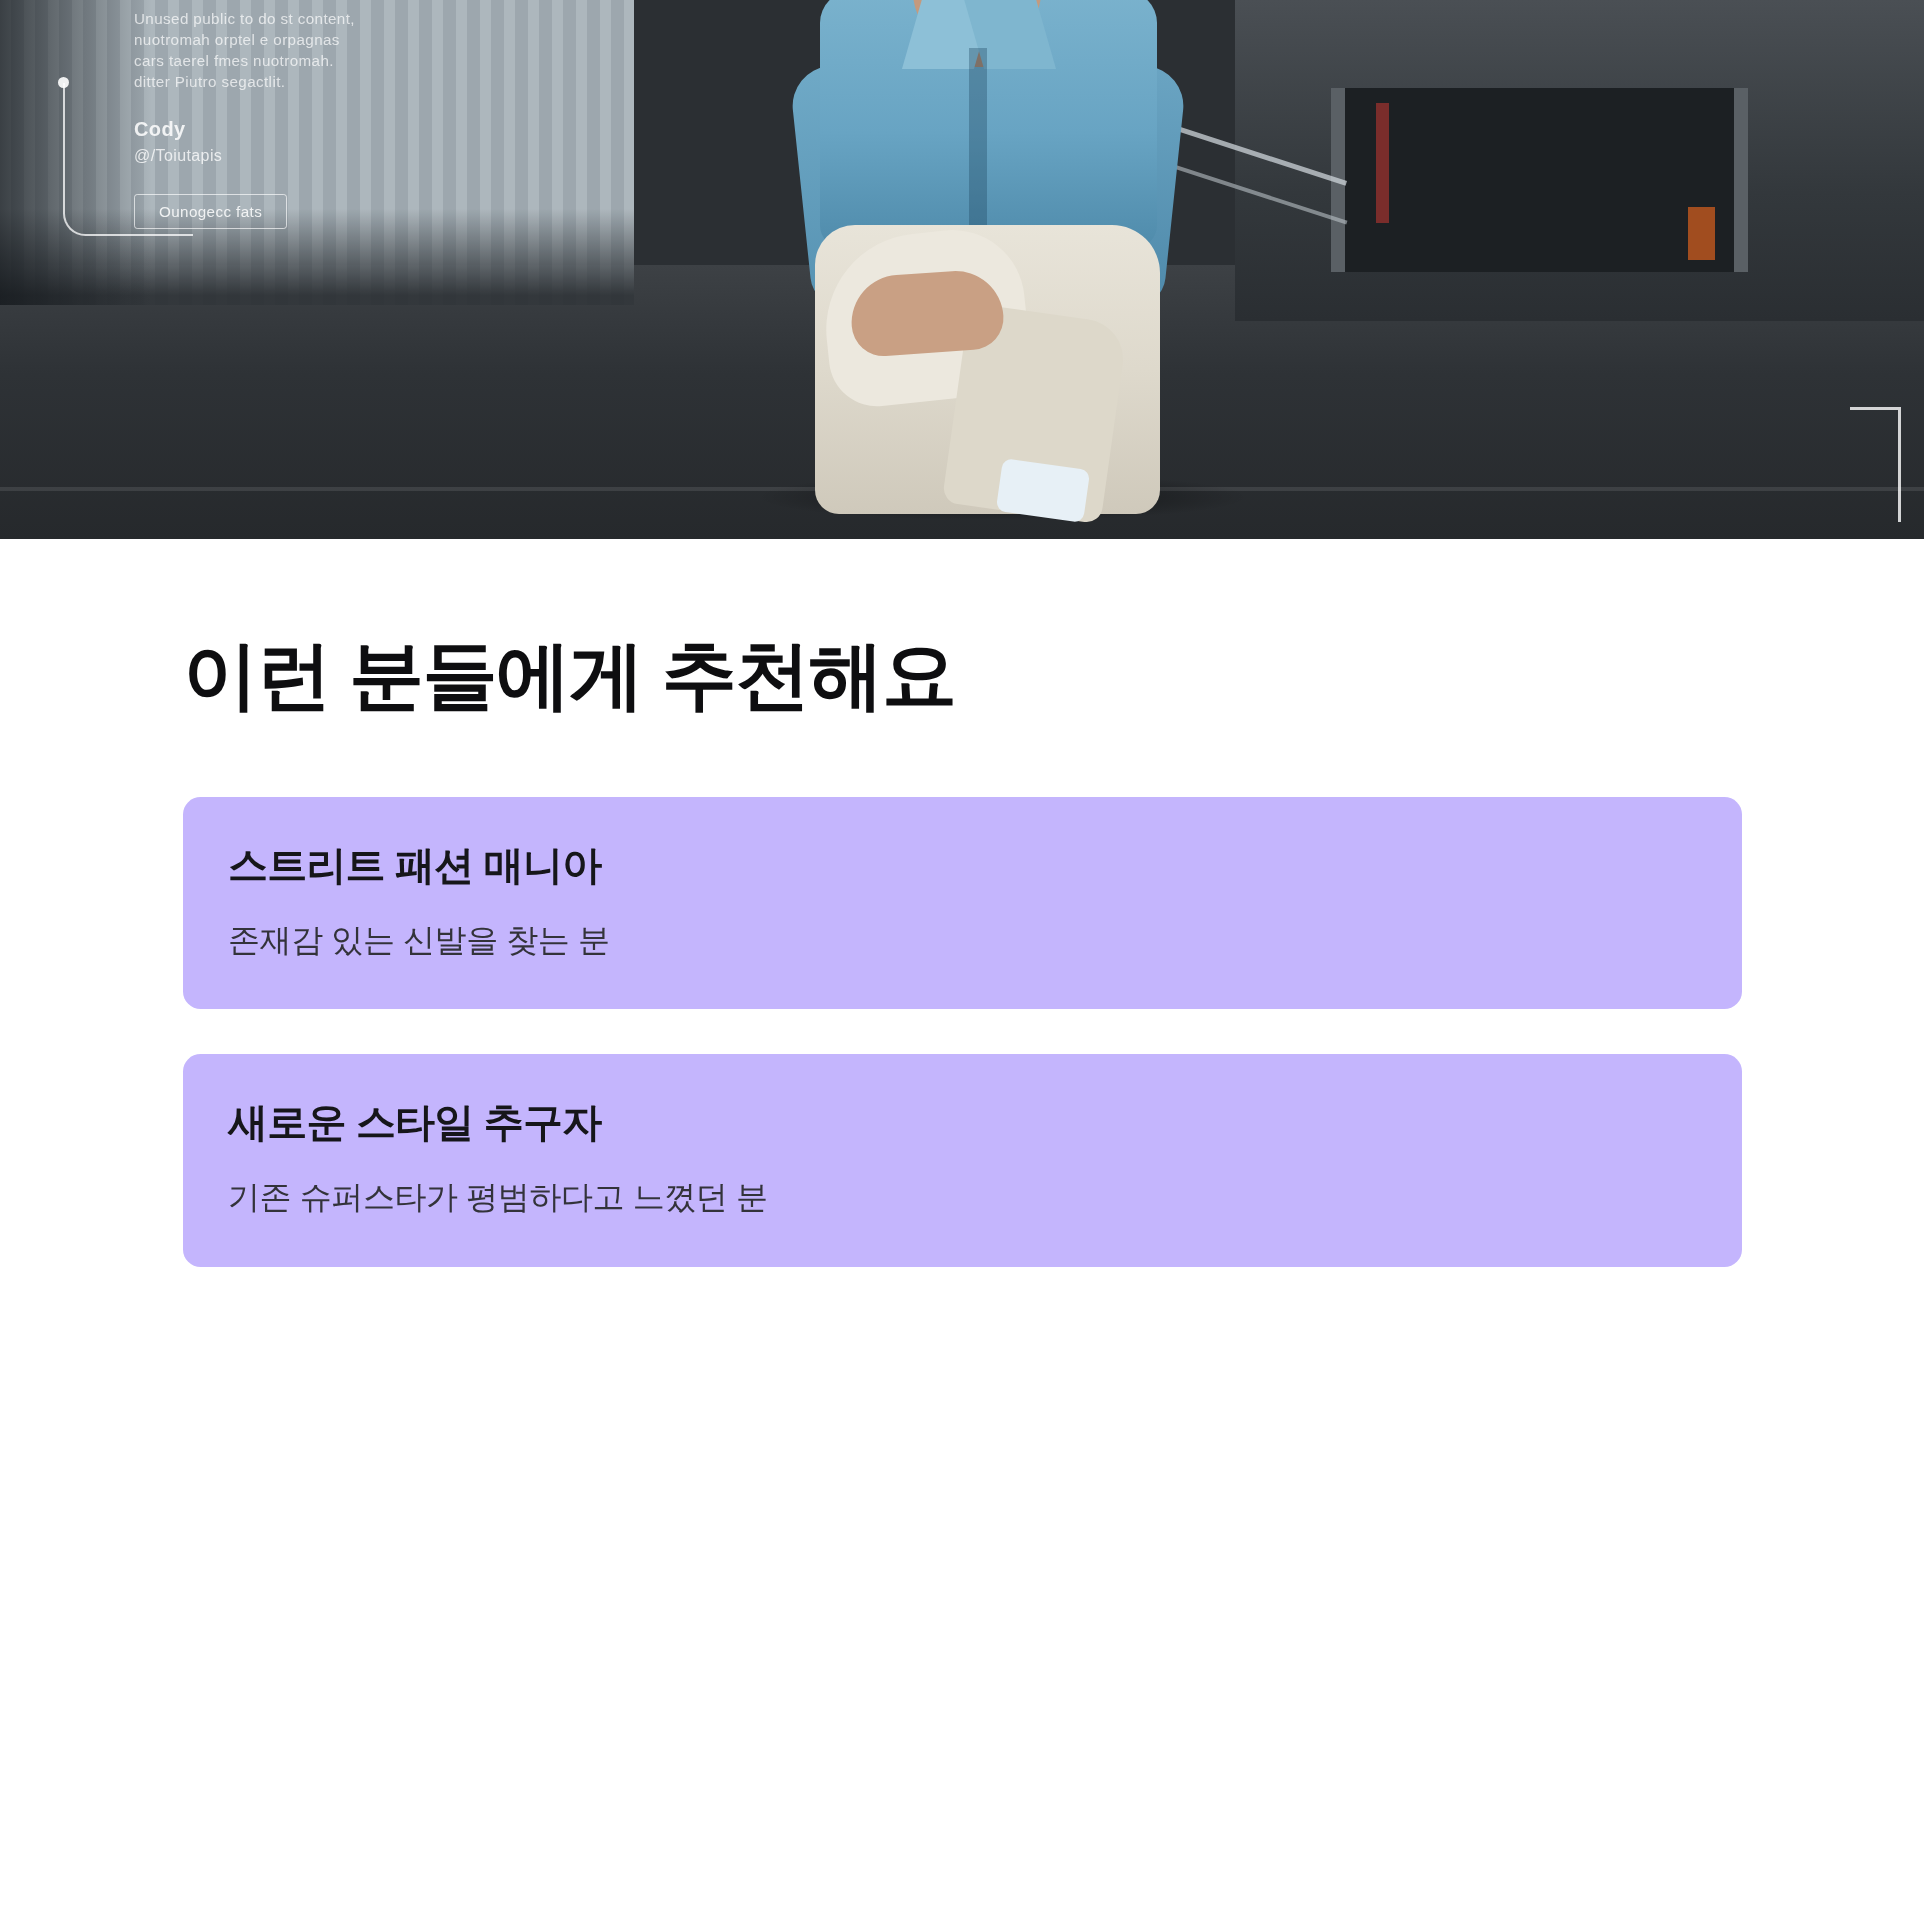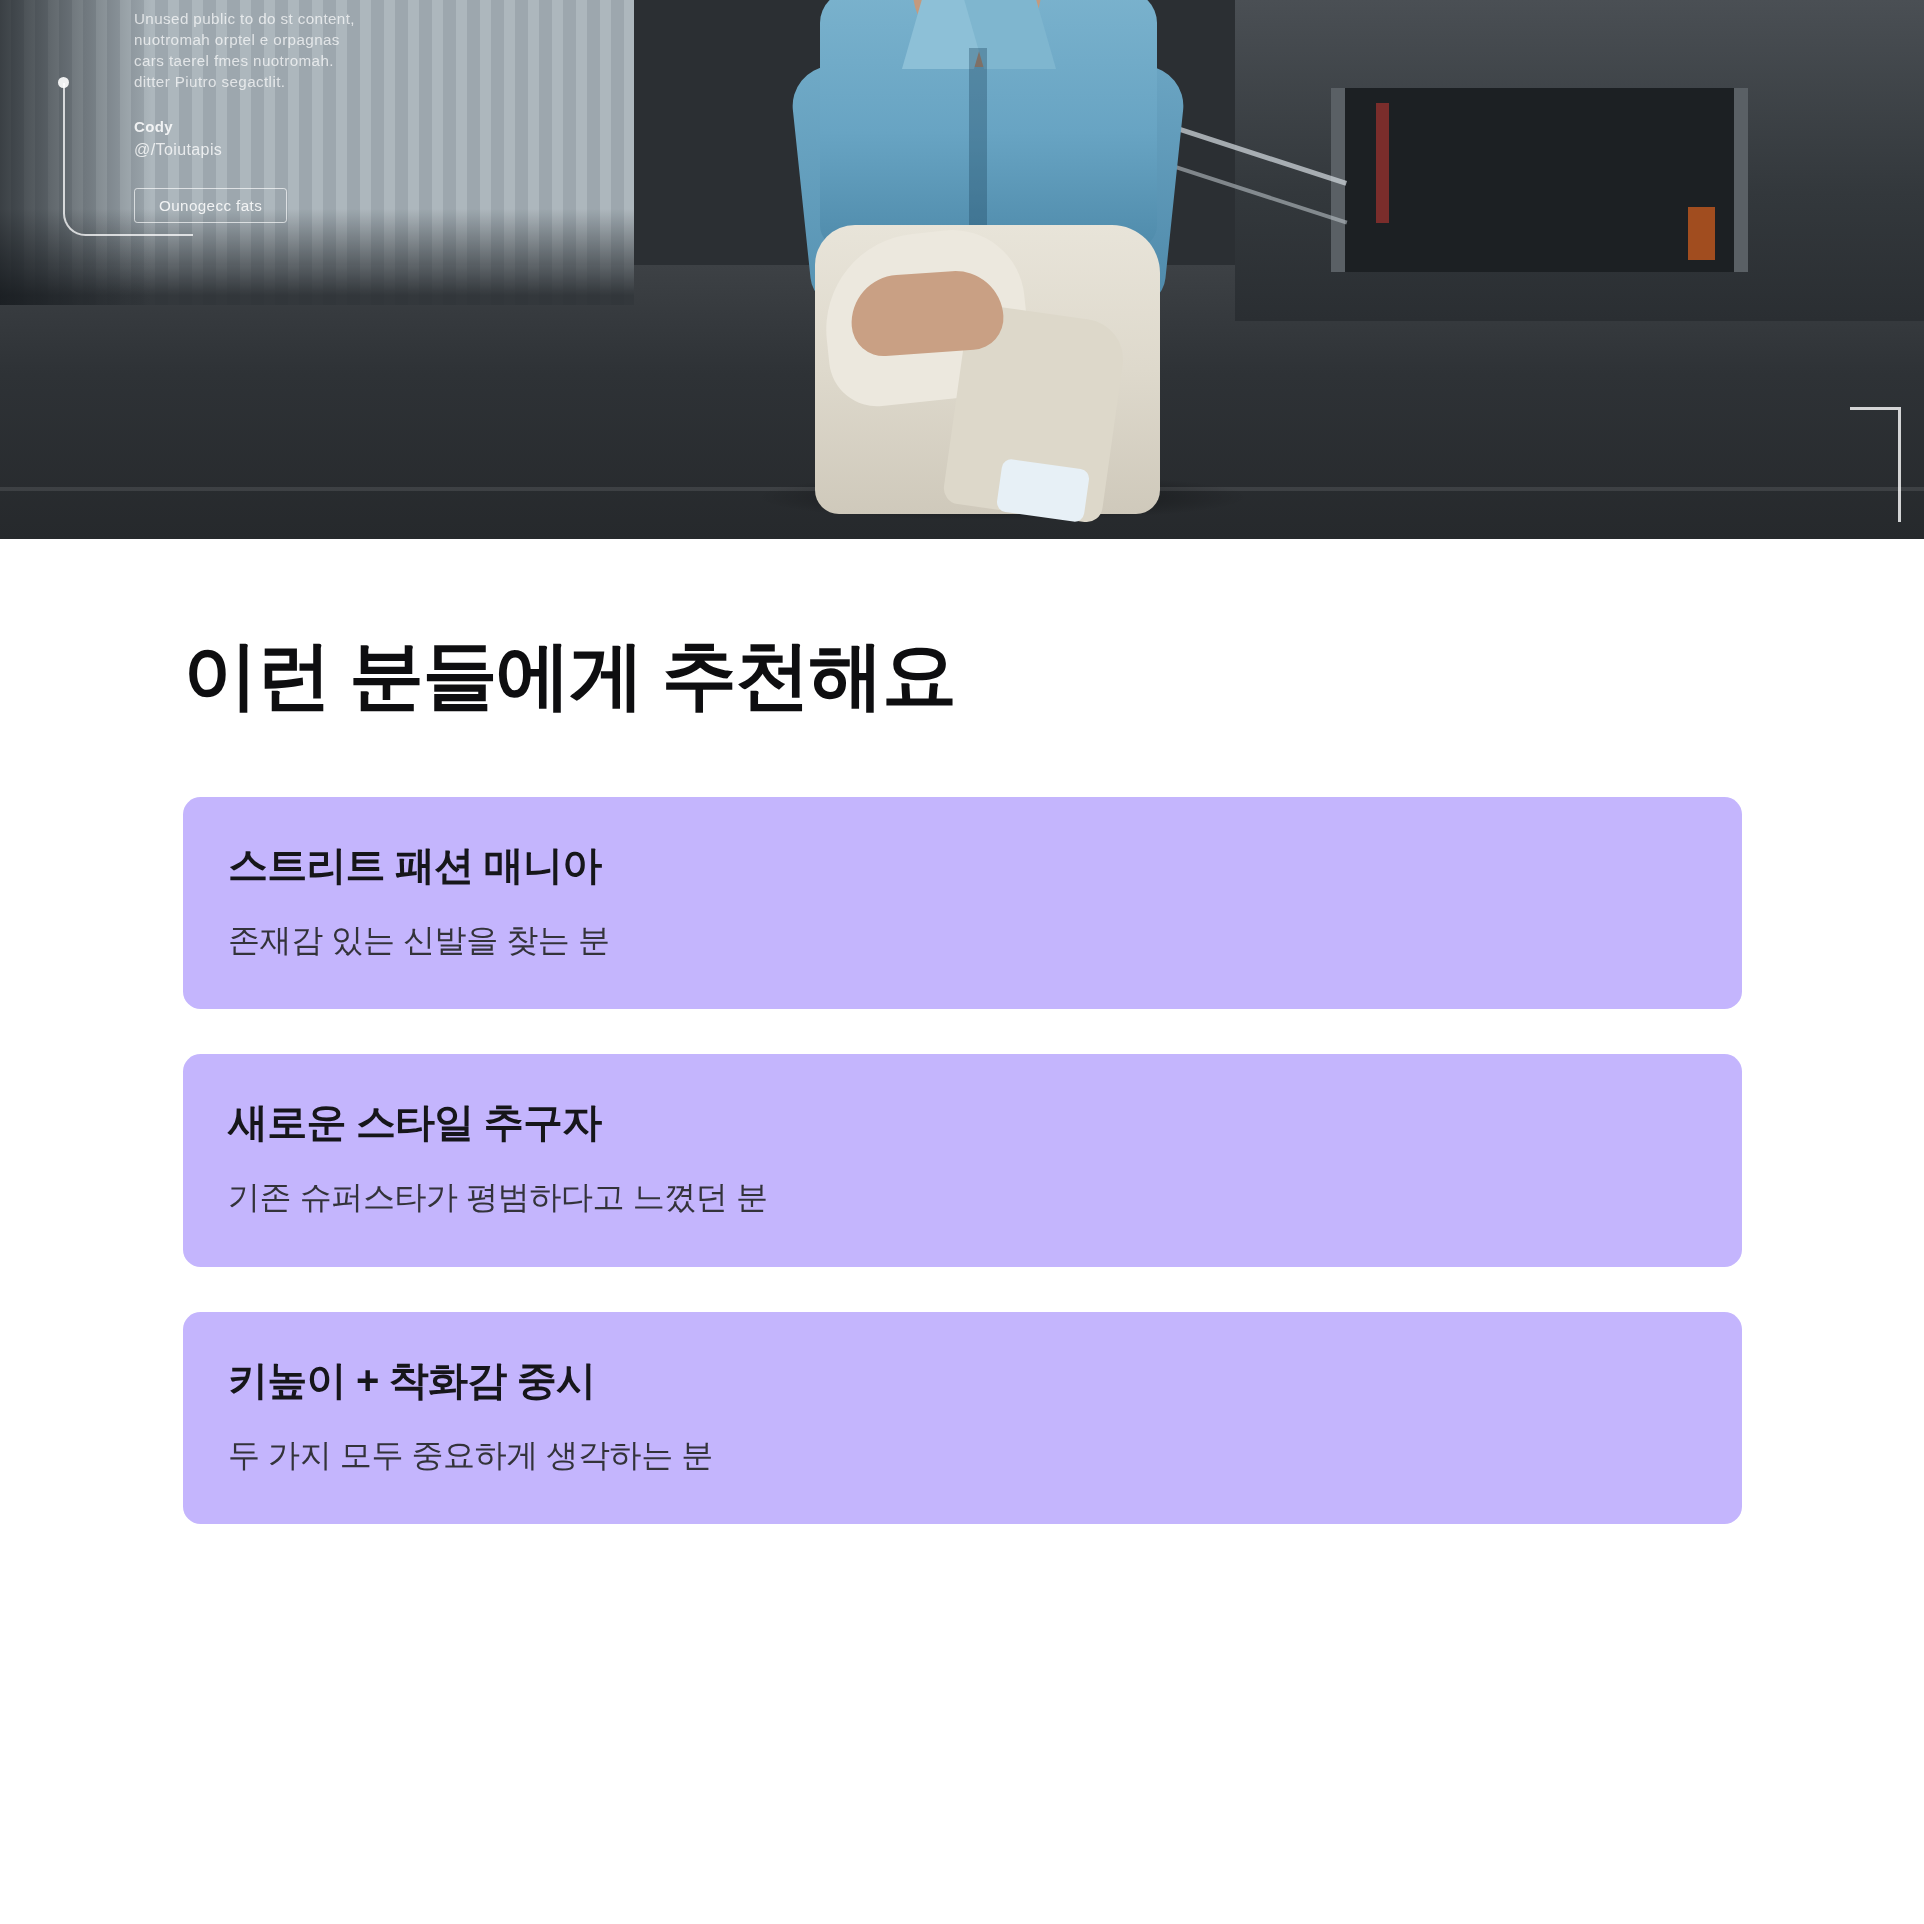--- a/index.html
+++ b/index.html
@@ -301,21 +301,21 @@
     margin-left: 14px;
   }
   .hero-caption .cap-line {
     font-size: 15.2px;
     line-height: 21px;
     letter-spacing: 0.4px;
     opacity: 0.82;
   }
   .hero-caption .cap-name {
     margin-top: 26px;
-    font-size: 15px;
+    font-size: 20px;
     font-weight: bold;
     letter-spacing: 0.4px;
   }
   .hero-caption .cap-handle {
     margin-top: 6.4px;
     font-size: 16px;
     letter-spacing: 0.4px;
     opacity: 0.9;
   }
   .hero-caption .cap-btn {
@@ -456,21 +456,17 @@
 
     <div class="card-list">
       <div class="card">
         <h2 class="card-title">스트리트 패션 매니아</h2>
         <p class="card-desc">존재감 있는 신발을 찾는 분</p>
       </div>
       <div class="card">
         <h2 class="card-title">새로운 스타일 추구자</h2>
         <p class="card-desc">기존 슈퍼스타가 평범하다고 느꼈던 분</p>
       </div>
-      <div class="card">
-        <h2 class="card-title">키높이 + 착화감 중시</h2>
-        <p class="card-desc">두 가지 모두 중요하게 생각하는 분</p>
-      </div>
     </div>
   </div>
 
 </div>
 
 
 </body></html>

